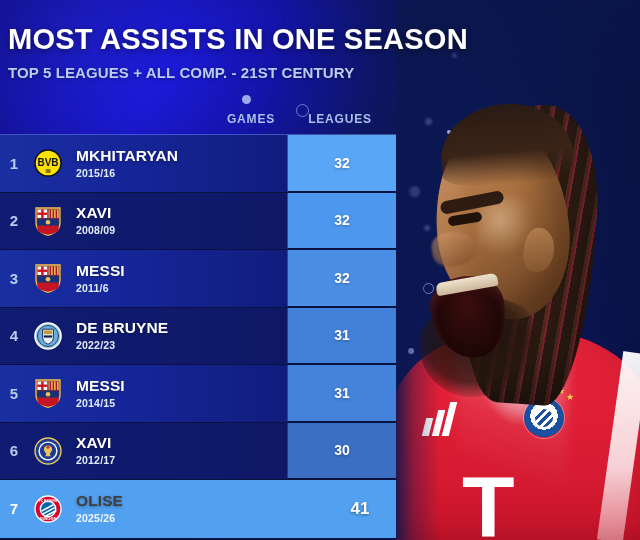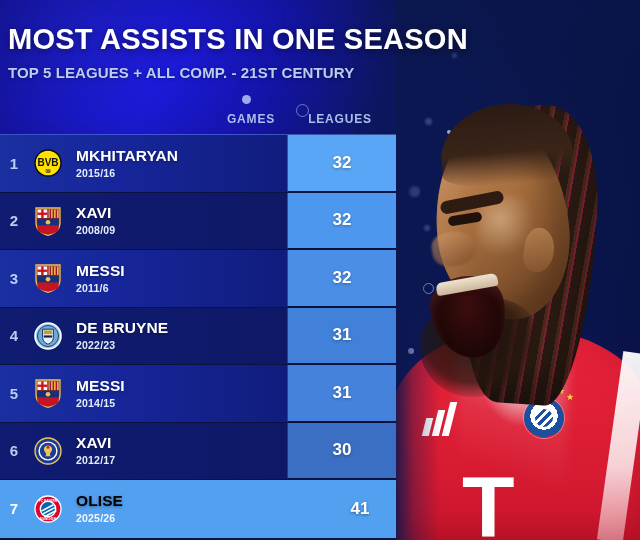--- a/index.html
+++ b/index.html
@@ -159,41 +159,41 @@
     white-space: nowrap;
     text-shadow: 0 1px 3px rgba(0,0,0,0.35);
   }
   .season {
     margin-top: 3px;
     font-size: 10.5px;
     font-weight: bold;
     color: #e3ecfb;
     letter-spacing: 0.2px;
   }
-  .row.last .pname { color: #000000; }
+  .row.last .pname { color: #404040; }
   .row.last .season { color: #f2f7ff; }
 
   .games {
     flex: 0 0 72px;
     text-align: center;
     font-size: 17px;
     font-weight: bold;
     color: #ffffff;
     text-shadow: 0 1px 3px rgba(0,0,0,0.4);
   }
 
   .assists {
     position: absolute;
     right: 0; top: 0;
     width: 109px;
     height: 100%;
     display: flex;
     align-items: center;
     justify-content: center;
-    font-size: 17px;
+    font-size: 14px;
     font-weight: bold;
     color: #ffffff;
     text-shadow: 0 1px 3px rgba(0,0,0,0.3);
     border-bottom: 1px solid #0a1340;
     border-left: 1px solid rgba(10,20,70,0.55);
   }
 
   
   .photo {
     position: absolute;

